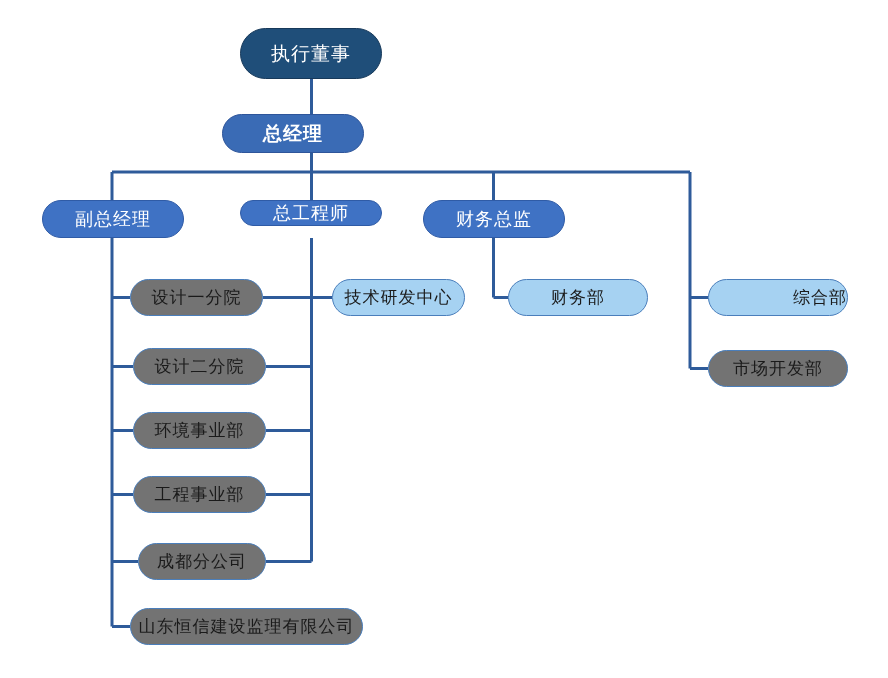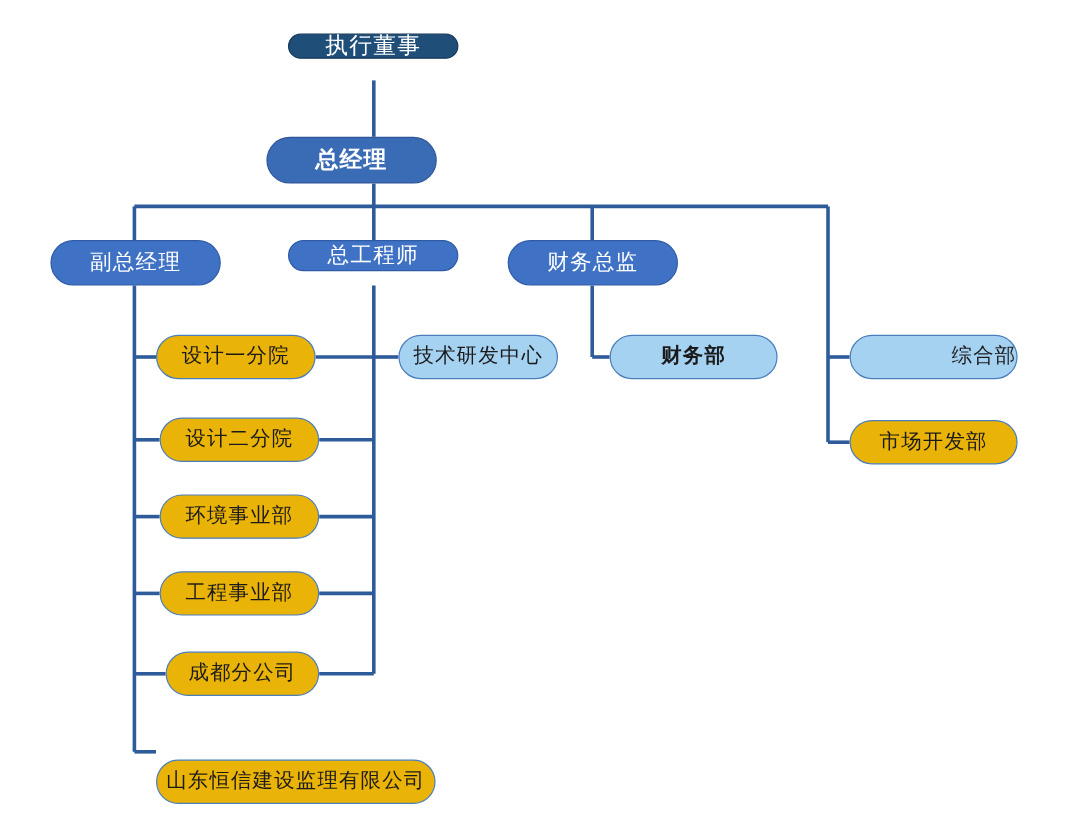--- a/index.html
+++ b/index.html
@@ -58,21 +58,21 @@
     font-size: 18px;
     text-align: center;
   }
   .tier-dept-blue {
     background: #A6D2F2;
     border: 1px solid #4a7ebb;
     color: #1a1a1a;
     font-size: 17px;
   }
   .tier-dept-lav {
-    background: #eab308;
+    background: #737373;
     border: 1px solid #4a7ebb;
     color: #1a1a1a;
     font-size: 17px;
   }
 </style>
 </head>
 <body>
 
 <div id="chart-root">
 
@@ -106,21 +106,21 @@
 
       <line x1="493.5" y1="238" x2="493.5" y2="297.5"></line>
       <line x1="493.5" y1="297.5" x2="508" y2="297.5"></line>
 
       <line x1="690" y1="172" x2="690" y2="368.5"></line>
       <line x1="690" y1="297.5" x2="708" y2="297.5"></line>
       <line x1="690" y1="368.5" x2="708" y2="368.5"></line>
     </g>
   </svg>
 
-  <div class="node tier-exec" style="left:240px; top:28px; width:142px; height:21px;">
+  <div class="node tier-exec" style="left:240px; top:28px; width:142px; height:51px;">
     <span class="node-label">执行董事</span>
   </div>
 
   <div class="node tier-gm" style="left:222px; top:114px; width:142px; height:39px;font-weight:bold;">
     <span class="node-label">总经理</span>
   </div>
 
   <div class="node tier-vp" style="left:42px; top:200px; width:142px; height:38px;">
     <span class="node-label">副总经理</span>
   </div>
@@ -146,29 +146,29 @@
   </div>
 
   <div class="node tier-dept-lav" style="left:133px; top:476px; width:133px; height:37px;">
     <span class="node-label">工程事业部</span>
   </div>
 
   <div class="node tier-dept-lav" style="left:138px; top:543px; width:128px; height:37px;">
     <span class="node-label">成都分公司</span>
   </div>
 
-  <div class="node tier-dept-lav" style="left:130px; top:608px; width:233px; height:37px;margin-top:25px;">
+  <div class="node tier-dept-lav" style="left:130px; top:608px; width:233px; height:37px;">
     <span class="node-label">山东恒信建设监理有限公司</span>
   </div>
 
   <div class="node tier-dept-blue" style="left:332px; top:279px; width:133px; height:37px;">
     <span class="node-label">技术研发中心</span>
   </div>
 
-  <div class="node tier-dept-blue" style="left:508px; top:279px; width:140px; height:37px;font-weight:bold;">
+  <div class="node tier-dept-blue" style="left:508px; top:279px; width:140px; height:37px;">
     <span class="node-label">财务部</span>
   </div>
 
   <div class="node tier-dept-blue" style="left:708px; top:279px; width:140px; height:37px;justify-content:flex-end;">
     <span class="node-label">综合部</span>
   </div>
 
   <div class="node tier-dept-lav" style="left:708px; top:350px; width:140px; height:37px;">
     <span class="node-label">市场开发部</span>
   </div>

